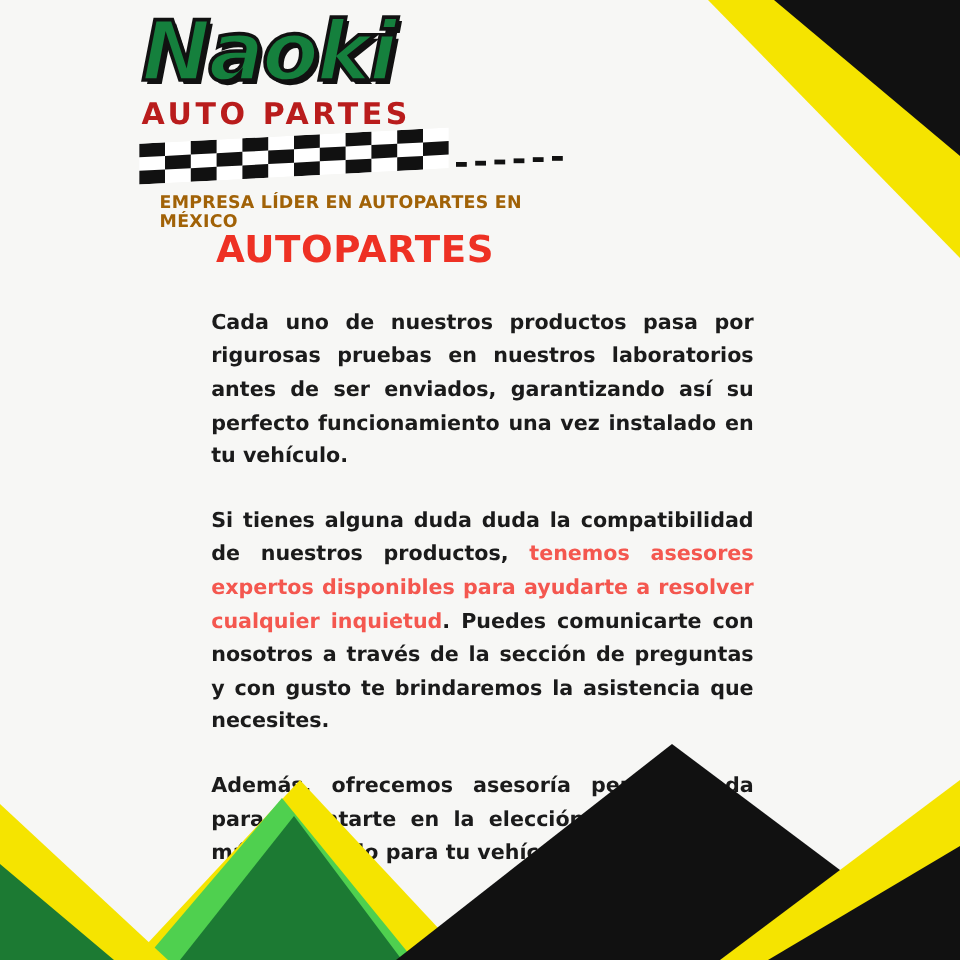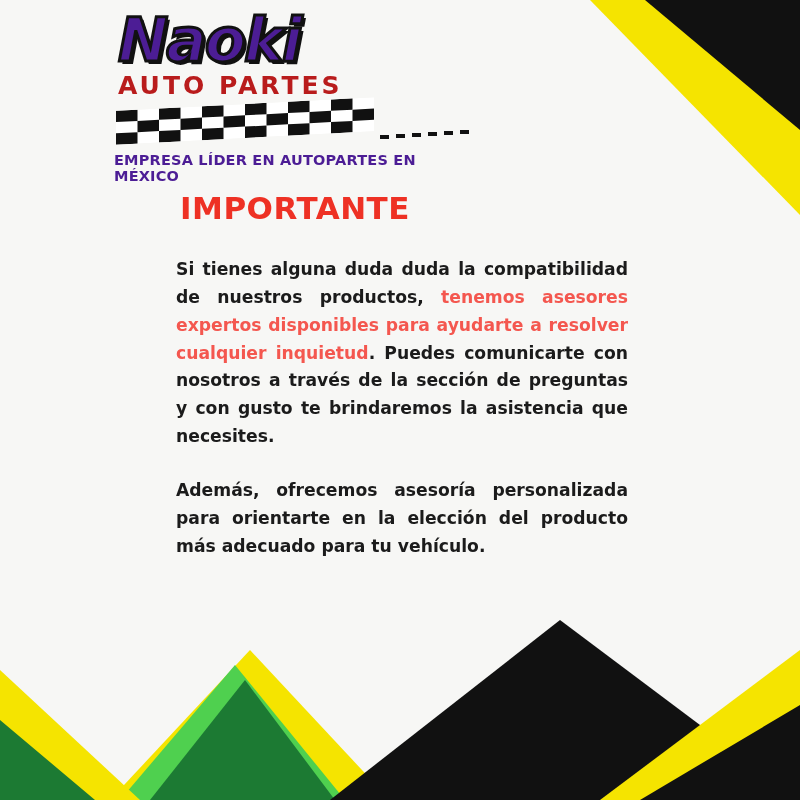--- a/index.html
+++ b/index.html
@@ -42,25 +42,25 @@
 
   
   .logo-block {
     position: absolute;
     left: 112px;
     top: 6px;
     width: 360px;
   }
   .logo-word {
     font-family: "DejaVu Sans", sans-serif;
-    font-size: 60px;
+    font-size: 69px;
     font-weight: bold;
     font-style: italic;
     letter-spacing: -2px;
-    color: #4c1d95;
+    color: #15803d;
     -webkit-text-stroke: 3px #111111;
     text-shadow: 3px 3px 0 #111111;
     line-height: 0.95;
     margin: 0;
     padding: 6px 0 0 6px;
   }
   .logo-sub {
     font-family: "DejaVu Sans", sans-serif;
     font-size: 25px;
     font-weight: bold;
@@ -76,25 +76,25 @@
     transform: skewY(-3deg);
   }
   .checker-tail {
     position: absolute;
     left: 268px;
     top: 122px;
     width: 92px;
     height: 14px;
   }
   .tagline {
-    margin: 10px 0 0 2px;
+    margin: 10px 0 0 21px;
     font-family: "DejaVu Sans", sans-serif;
     font-size: 14.5px;
     font-weight: bold;
-    color: #4c1d95;
+    color: #a16207;
     letter-spacing: 0.2px;
   }
 
   
   .content {
     position: absolute;
     left: 176px;
     top: 190px;
     width: 452px;
   }
@@ -169,22 +169,23 @@
         <rect x="48" y="4" width="9" height="4"></rect>
         <rect x="64" y="3" width="9" height="4"></rect>
         <rect x="80" y="2" width="9" height="4"></rect>
       </g>
     </svg>
 
     <div class="tagline">EMPRESA LÍDER  EN AUTOPARTES EN MÉXICO</div>
   </div>
 
   <div class="content">
-    <h1 class="title">IMPORTANTE</h1>
-
+    <h1 class="title">AUTOPARTES</h1>
+
+    <p class="para">Cada uno de nuestros productos pasa por rigurosas pruebas en nuestros laboratorios antes de ser enviados, garantizando así su perfecto funcionamiento una vez instalado en tu vehículo.</p>
 
     <p class="para"><span>Si tienes alguna duda duda la compatibilidad de nuestros productos, </span><span class="hl">tenemos asesores expertos disponibles para ayudarte a resolver cualquier inquietud</span><span>. Puedes comunicarte con nosotros a través de la sección de preguntas y con gusto te brindaremos la asistencia que necesites.</span></p>
 
     <p class="para">Además, ofrecemos asesoría personalizada para orientarte en la elección del producto más adecuado para tu vehículo.</p>
   </div>
 
   <div class="corner bl-wrap">
     <svg width="800" height="190" viewBox="0 0 800 190" xmlns="http://www.w3.org/2000/svg">
       <polygon points="110,190 250,40 390,190" fill="#f5e400"></polygon>
       <polygon points="120,190 235,55 345,190" fill="#4fd04f"></polygon>

